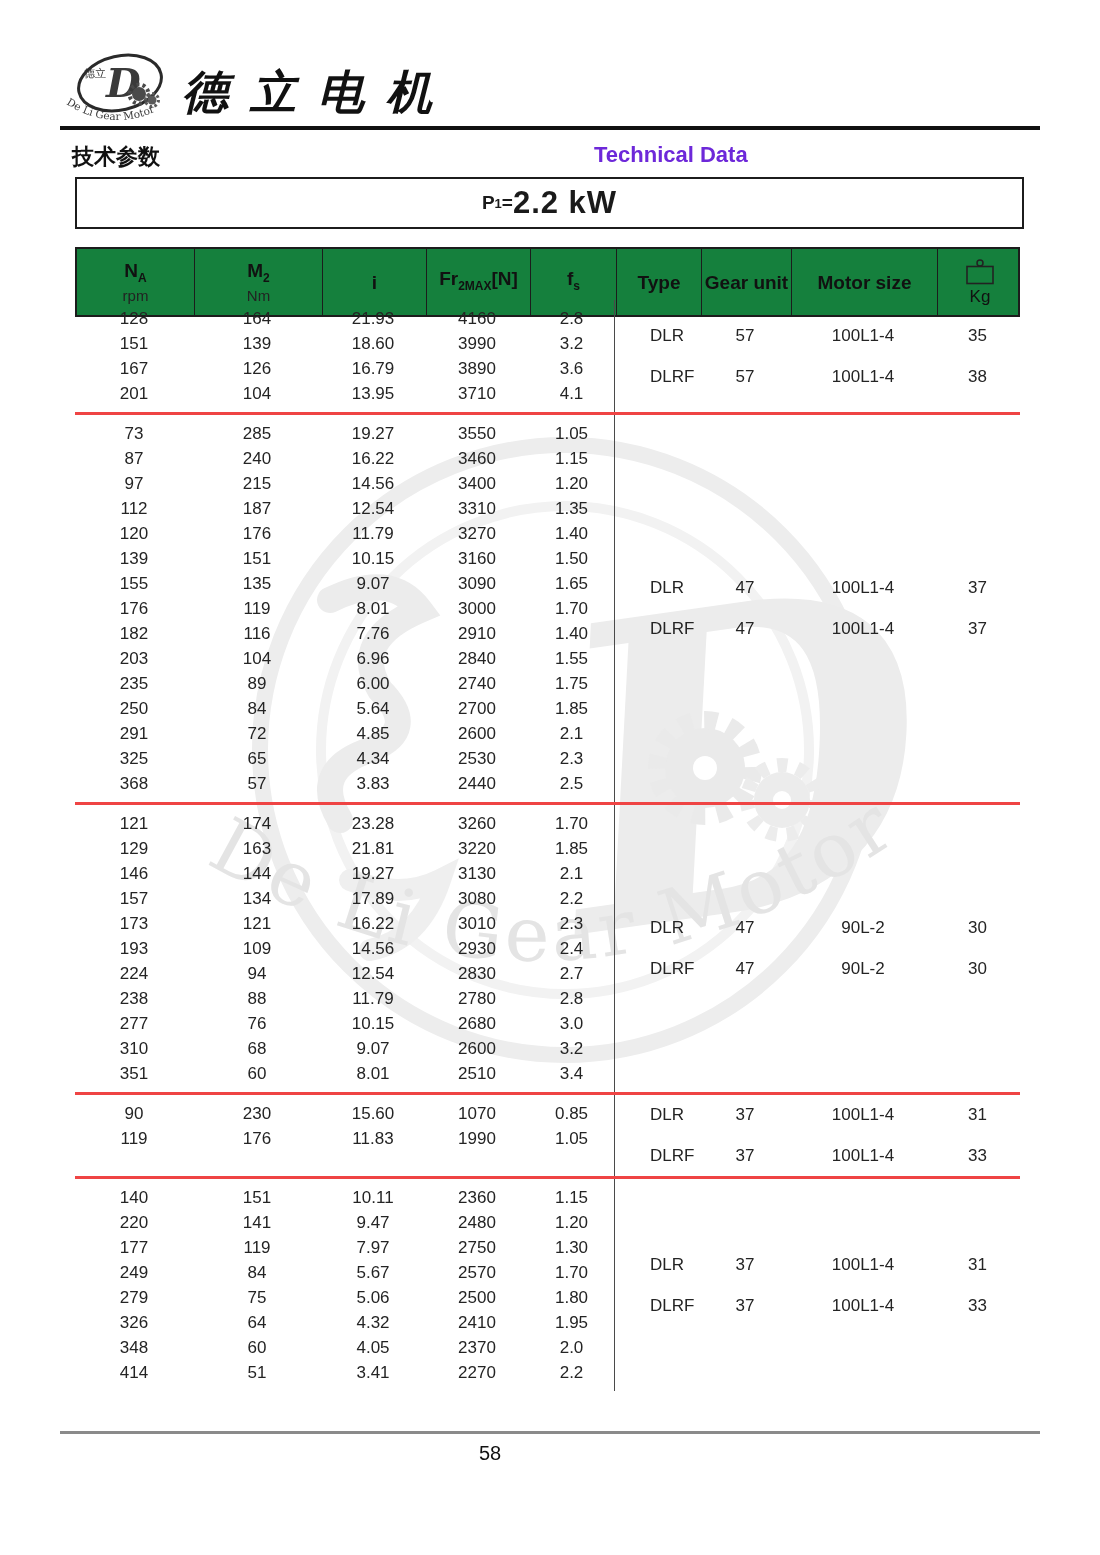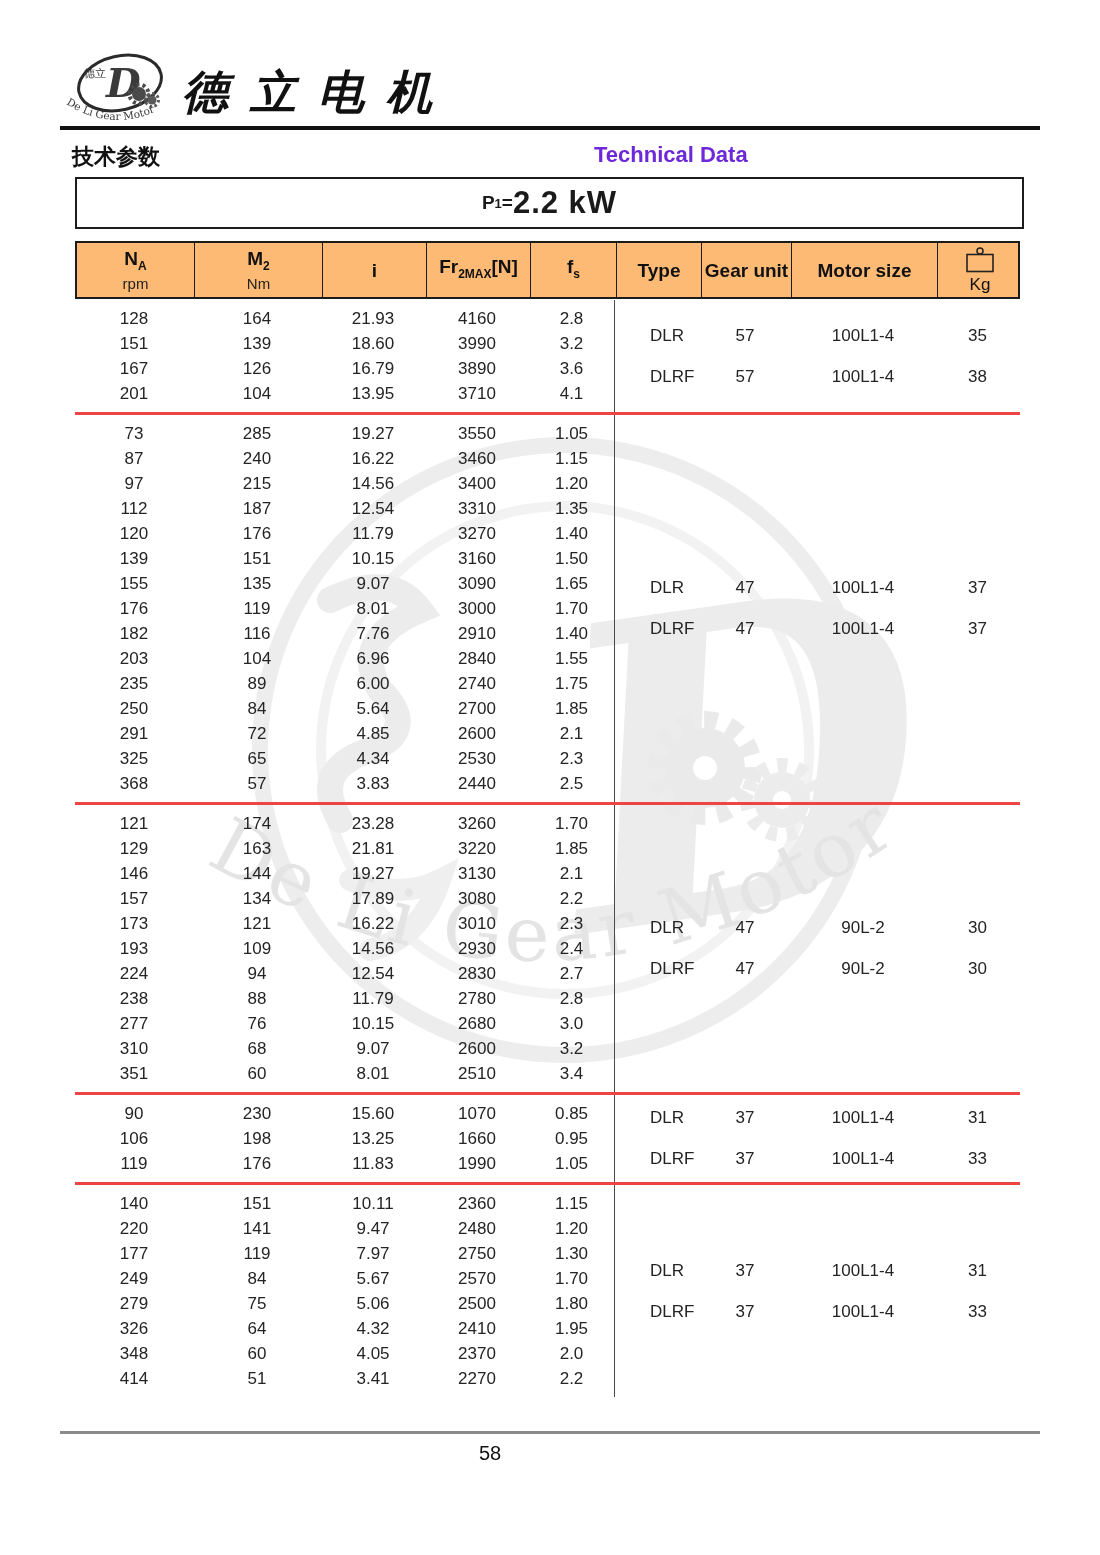--- a/index.html
+++ b/index.html
@@ -21,23 +21,23 @@
   .power-box{
     position:absolute;left:75px;top:177px;width:945px;height:48px;
     border:2px solid #1c1c1c;display:flex;align-items:center;justify-content:center;
     background:#fff;z-index:2;
   }
   .power-box .p-small{font-size:19px;font-weight:bold;}
   .power-box sub{font-size:13px;font-weight:bold;}
   .power-box .p-big{font-size:31px;font-weight:bold;letter-spacing:1px;}
   
   .header-row{
-    position:absolute;left:75px;top:241px;width:945px;height:58px;
+    position:absolute;left:75px;top:247px;width:945px;height:70px;
     display:grid;grid-template-columns:118px 128px 104px 104px 86px 85px 90px 146px 84px;
-    border:2px solid #1c1c1c;background:#fdba74;z-index:2;box-sizing:border-box;
+    border:2px solid #1c1c1c;background:#15803d;z-index:2;box-sizing:border-box;
   }
   .hc{border-right:1.5px solid #1c1c1c;display:flex;flex-direction:column;
       align-items:center;justify-content:center;}
   .hc:last-child{border-right:none;}
   .hc .main{font-size:19px;font-weight:bold;line-height:21px;color:#111;}
   .hc .main sub{font-size:12px;}
   .hc .unit{font-size:15px;line-height:16px;color:#222;}
   .kg-icon{display:block;margin-bottom:1px;}
   .hc .kg-label{font-size:17px;line-height:18px;color:#111;text-align:right;}
   
@@ -420,27 +420,20 @@
       <div class="table-group">
         <div class="g-left">
           <div class="d-row">
             <div class="dc dc-na">90</div>
             <div class="dc dc-m2">230</div>
             <div class="dc dc-i">15.60</div>
             <div class="dc dc-fr">1070</div>
             <div class="dc dc-fs">0.85</div>
           </div>
           <div class="d-row">
-            <div class="dc dc-na">106</div>
-            <div class="dc dc-m2">198</div>
-            <div class="dc dc-i">13.25</div>
-            <div class="dc dc-fr">1660</div>
-            <div class="dc dc-fs">0.95</div>
-          </div>
-          <div class="d-row">
             <div class="dc dc-na">119</div>
             <div class="dc dc-m2">176</div>
             <div class="dc dc-i">11.83</div>
             <div class="dc dc-fr">1990</div>
             <div class="dc dc-fs">1.05</div>
           </div>
         </div>
         <div class="g-right">
           <div class="v-row">
             <div class="vc vc-type">DLR</div>

